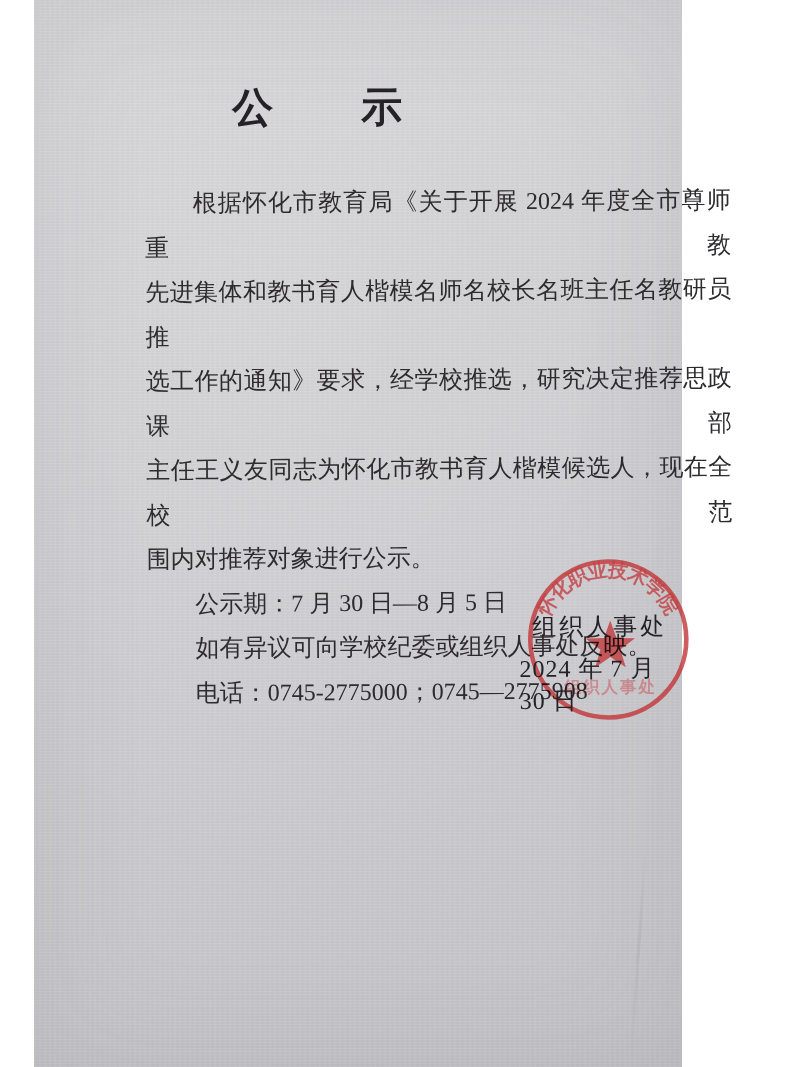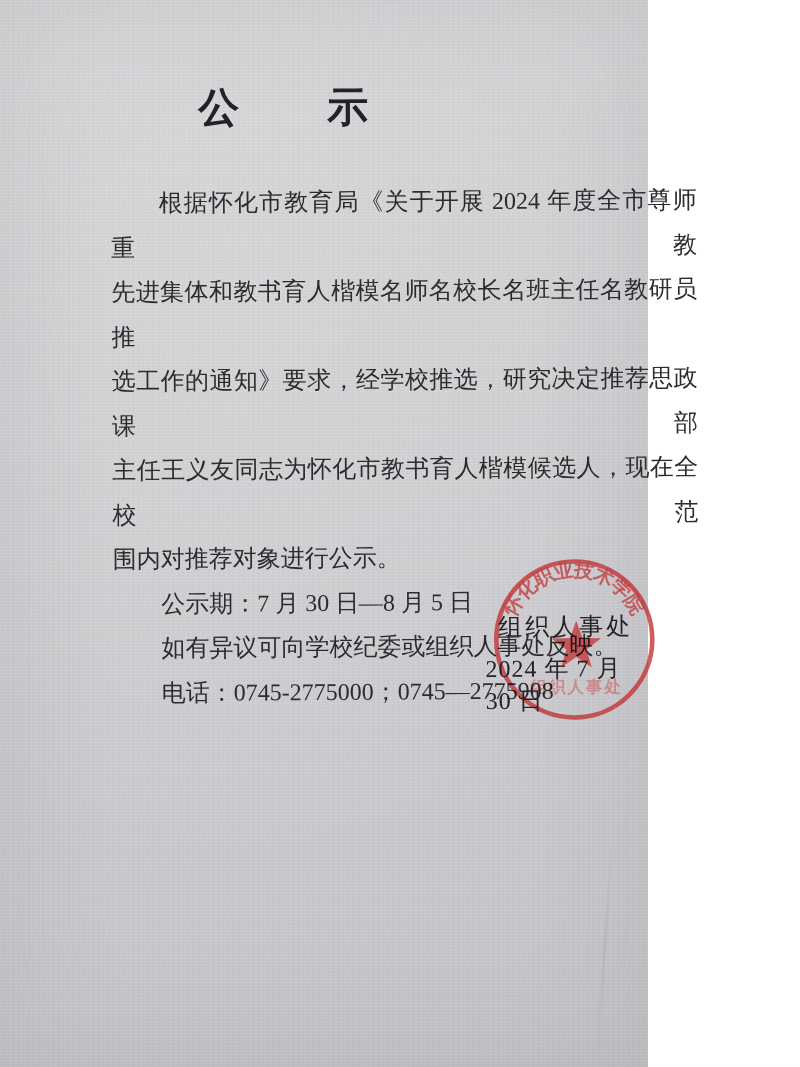--- a/index.html
+++ b/index.html
@@ -13,20 +13,21 @@
 
   
   .photo {
     position: relative;
     width: 648px;
     height: 1067px;
     background:
       radial-gradient(ellipse 120% 90% at 38% 30%, rgba(255,255,255,0.10), rgba(0,0,0,0) 60%),
       linear-gradient(168deg, #d8d7d9 0%, #d2d1d4 38%, #cdccd0 66%, #c6c5c9 100%);
     box-shadow: inset 0 0 120px rgba(80,80,90,0.10);
+    margin-left: 34px;
   }
 
   
   .grain {
     position: absolute;
     inset: 0;
     background-image:
       repeating-linear-gradient(0deg, rgba(255,255,255,0.018) 0 1px, rgba(0,0,0,0.014) 1px 3px),
       repeating-linear-gradient(90deg, rgba(255,255,255,0.012) 0 2px, rgba(0,0,0,0.010) 2px 5px);
     pointer-events: none;

